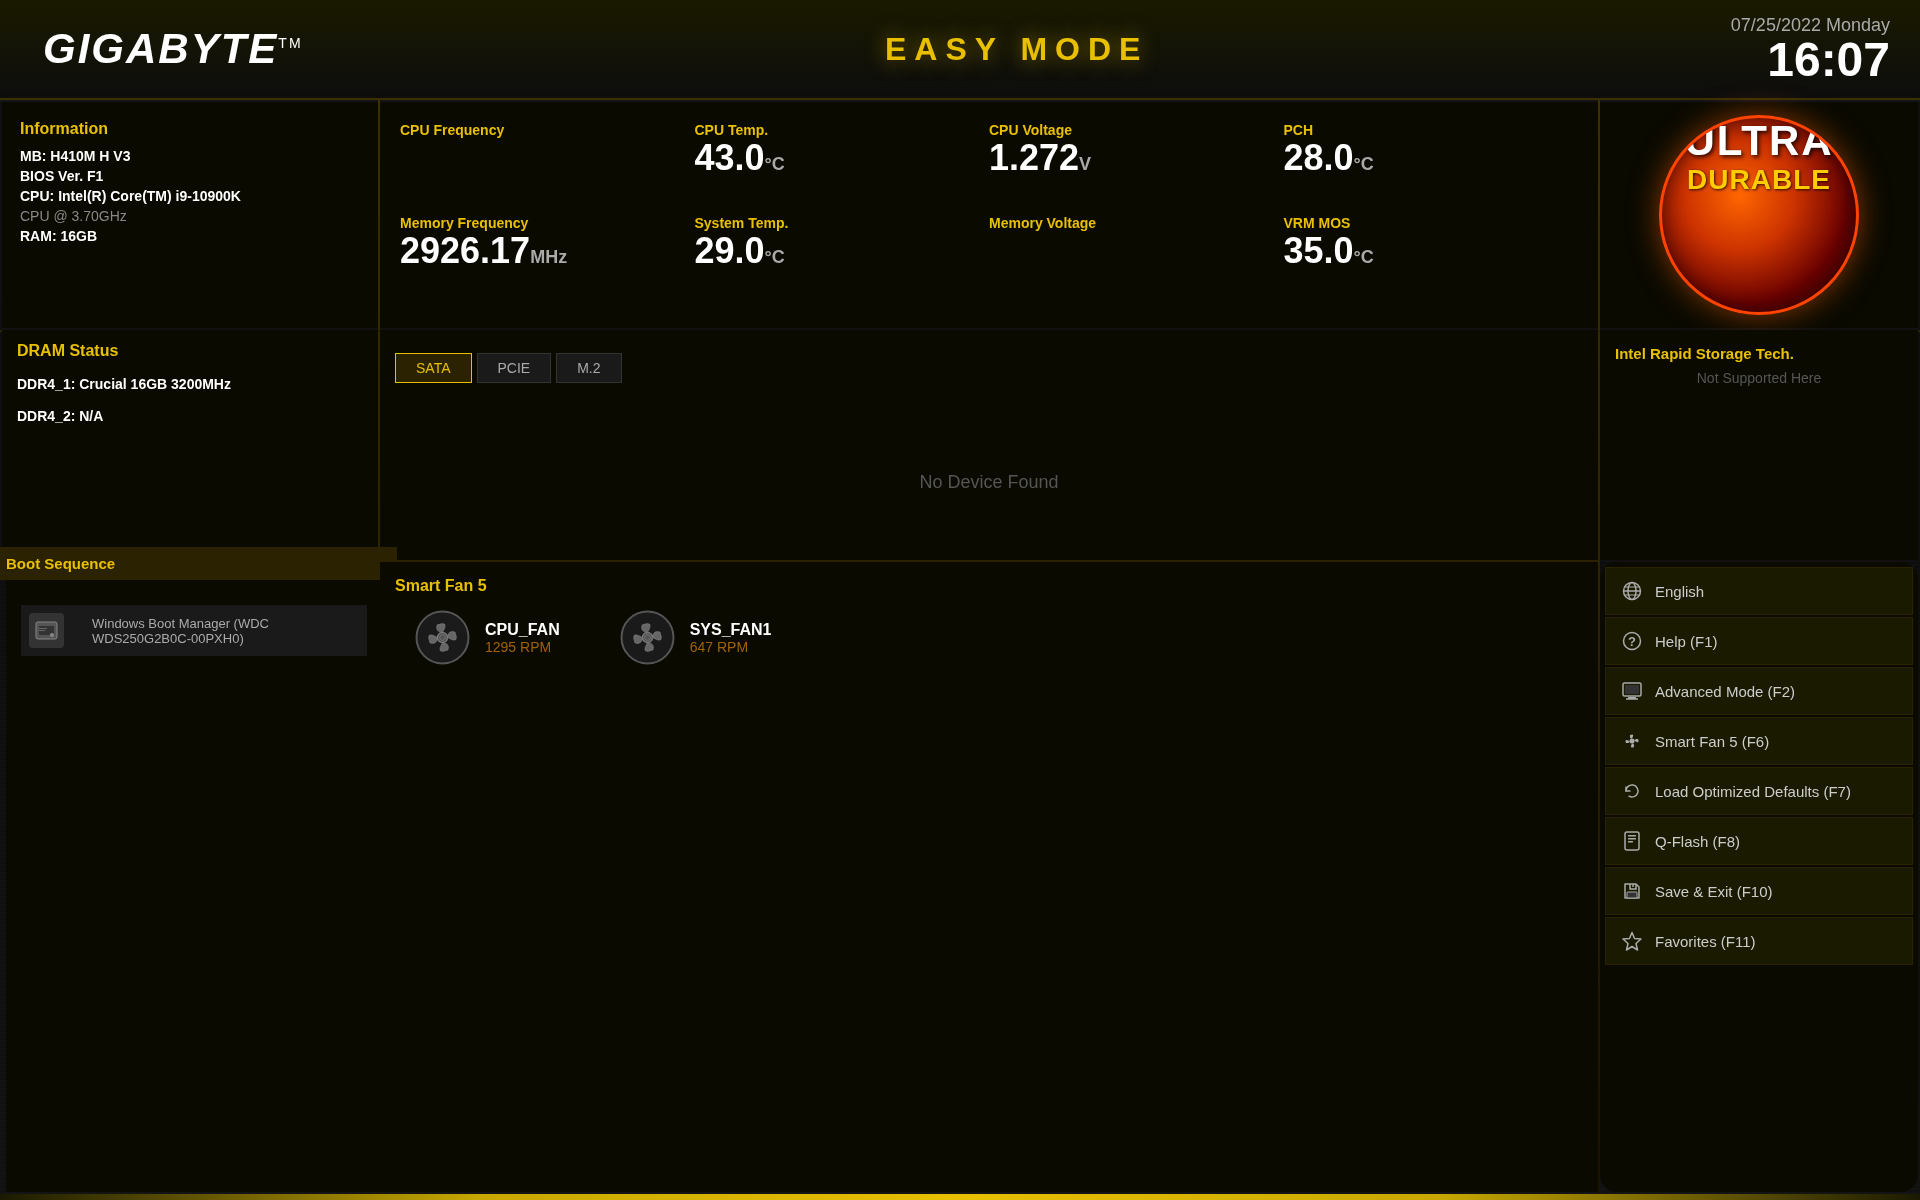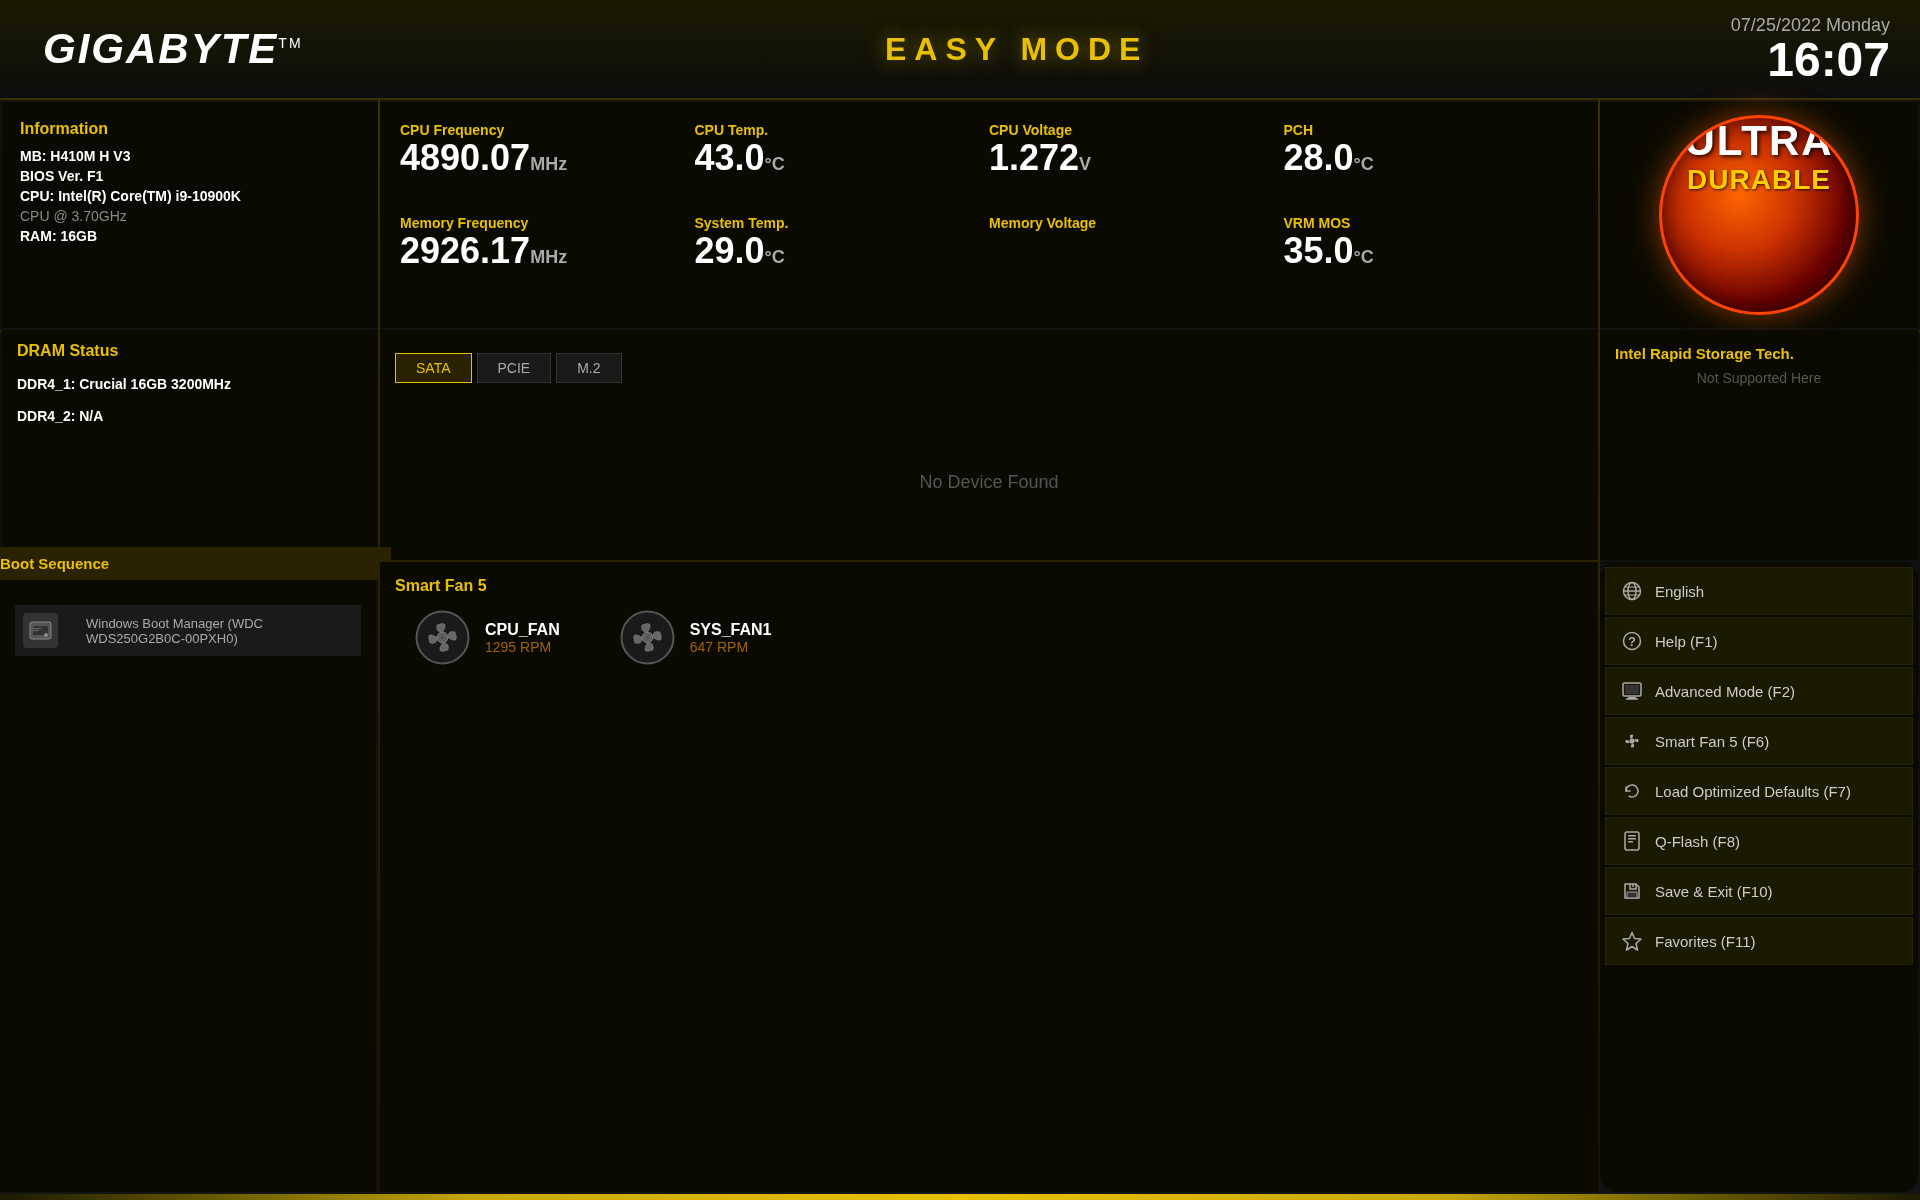--- a/index.html
+++ b/index.html
@@ -438,21 +438,21 @@
       right: 2px;
       width: 318px;
       height: 230px;
       background: #0a0a00;
       padding: 15px;
     }
 
     .panel-bot-left {
       position: absolute;
       top: 562px;
-      left: 0;
+      left: 6px;
       width: 376px;
       bottom: 8px;
       background: #0a0a00;
       padding: 0;
     }
 
     .panel-bot-center {
       position: absolute;
       top: 562px;
       left: 380px;
@@ -518,23 +518,20 @@
   </div>
   <div class="info-row">CPU @ 3.70GHz</div>
   <div class="info-row">
     <span>RAM:</span> <span>16GB</span>
   </div>
 </div>
 
 <div class="panel-top-center">
   <div class="metric-item">
     <div class="metric-label">CPU Frequency</div>
-    <div class="metric-value">
-      <span>4890.07</span><span class="metric-unit">MHz</span>
-    </div>
   </div>
   <div class="metric-item">
     <div class="metric-label">CPU Temp.</div>
     <div class="metric-value">
       <span>43.0</span><span class="metric-unit">°C</span>
     </div>
   </div>
   <div class="metric-item">
     <div class="metric-label">CPU Voltage</div>
     <div class="metric-value">

